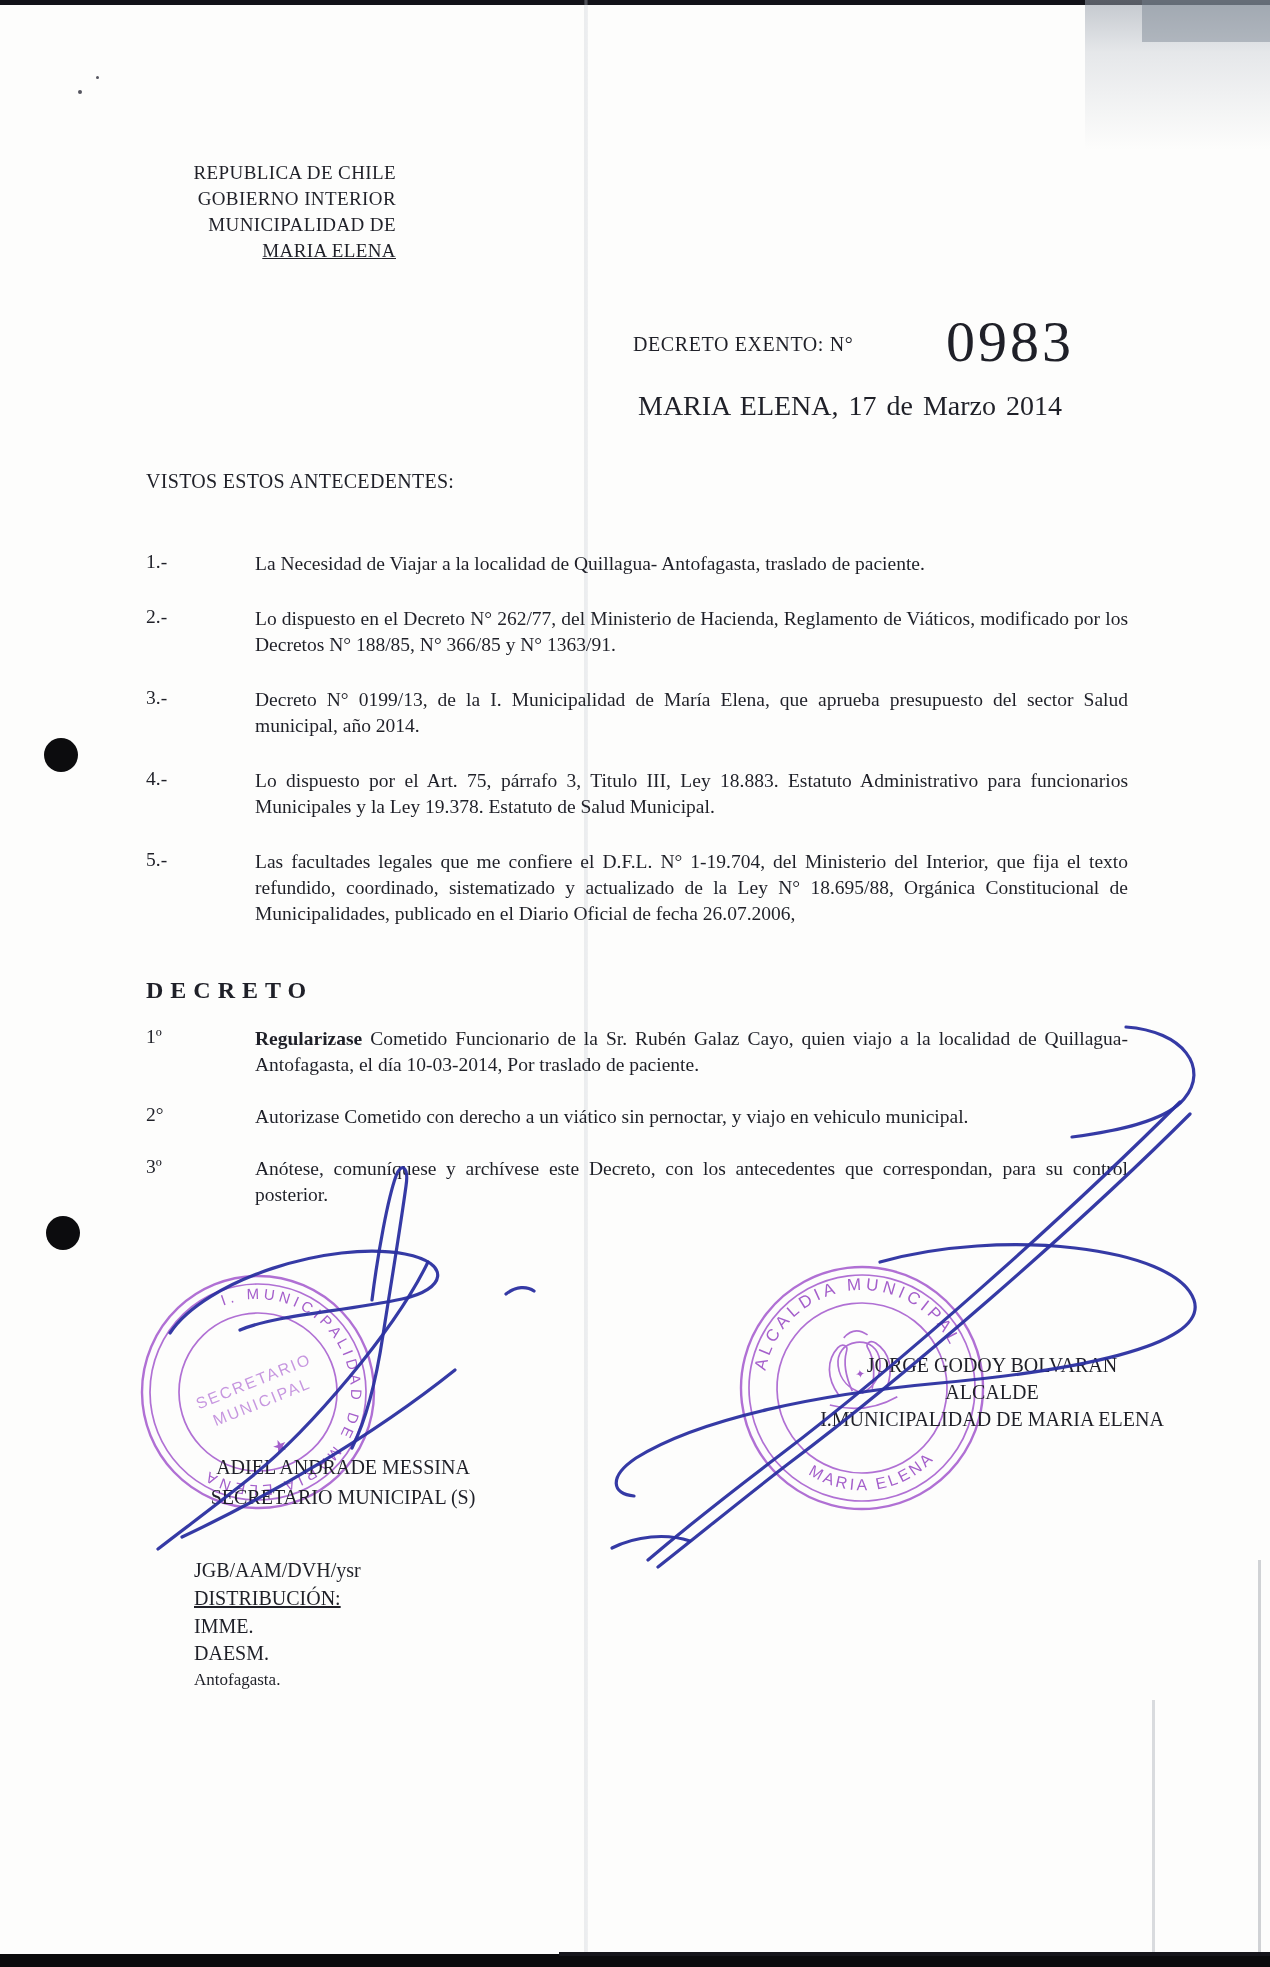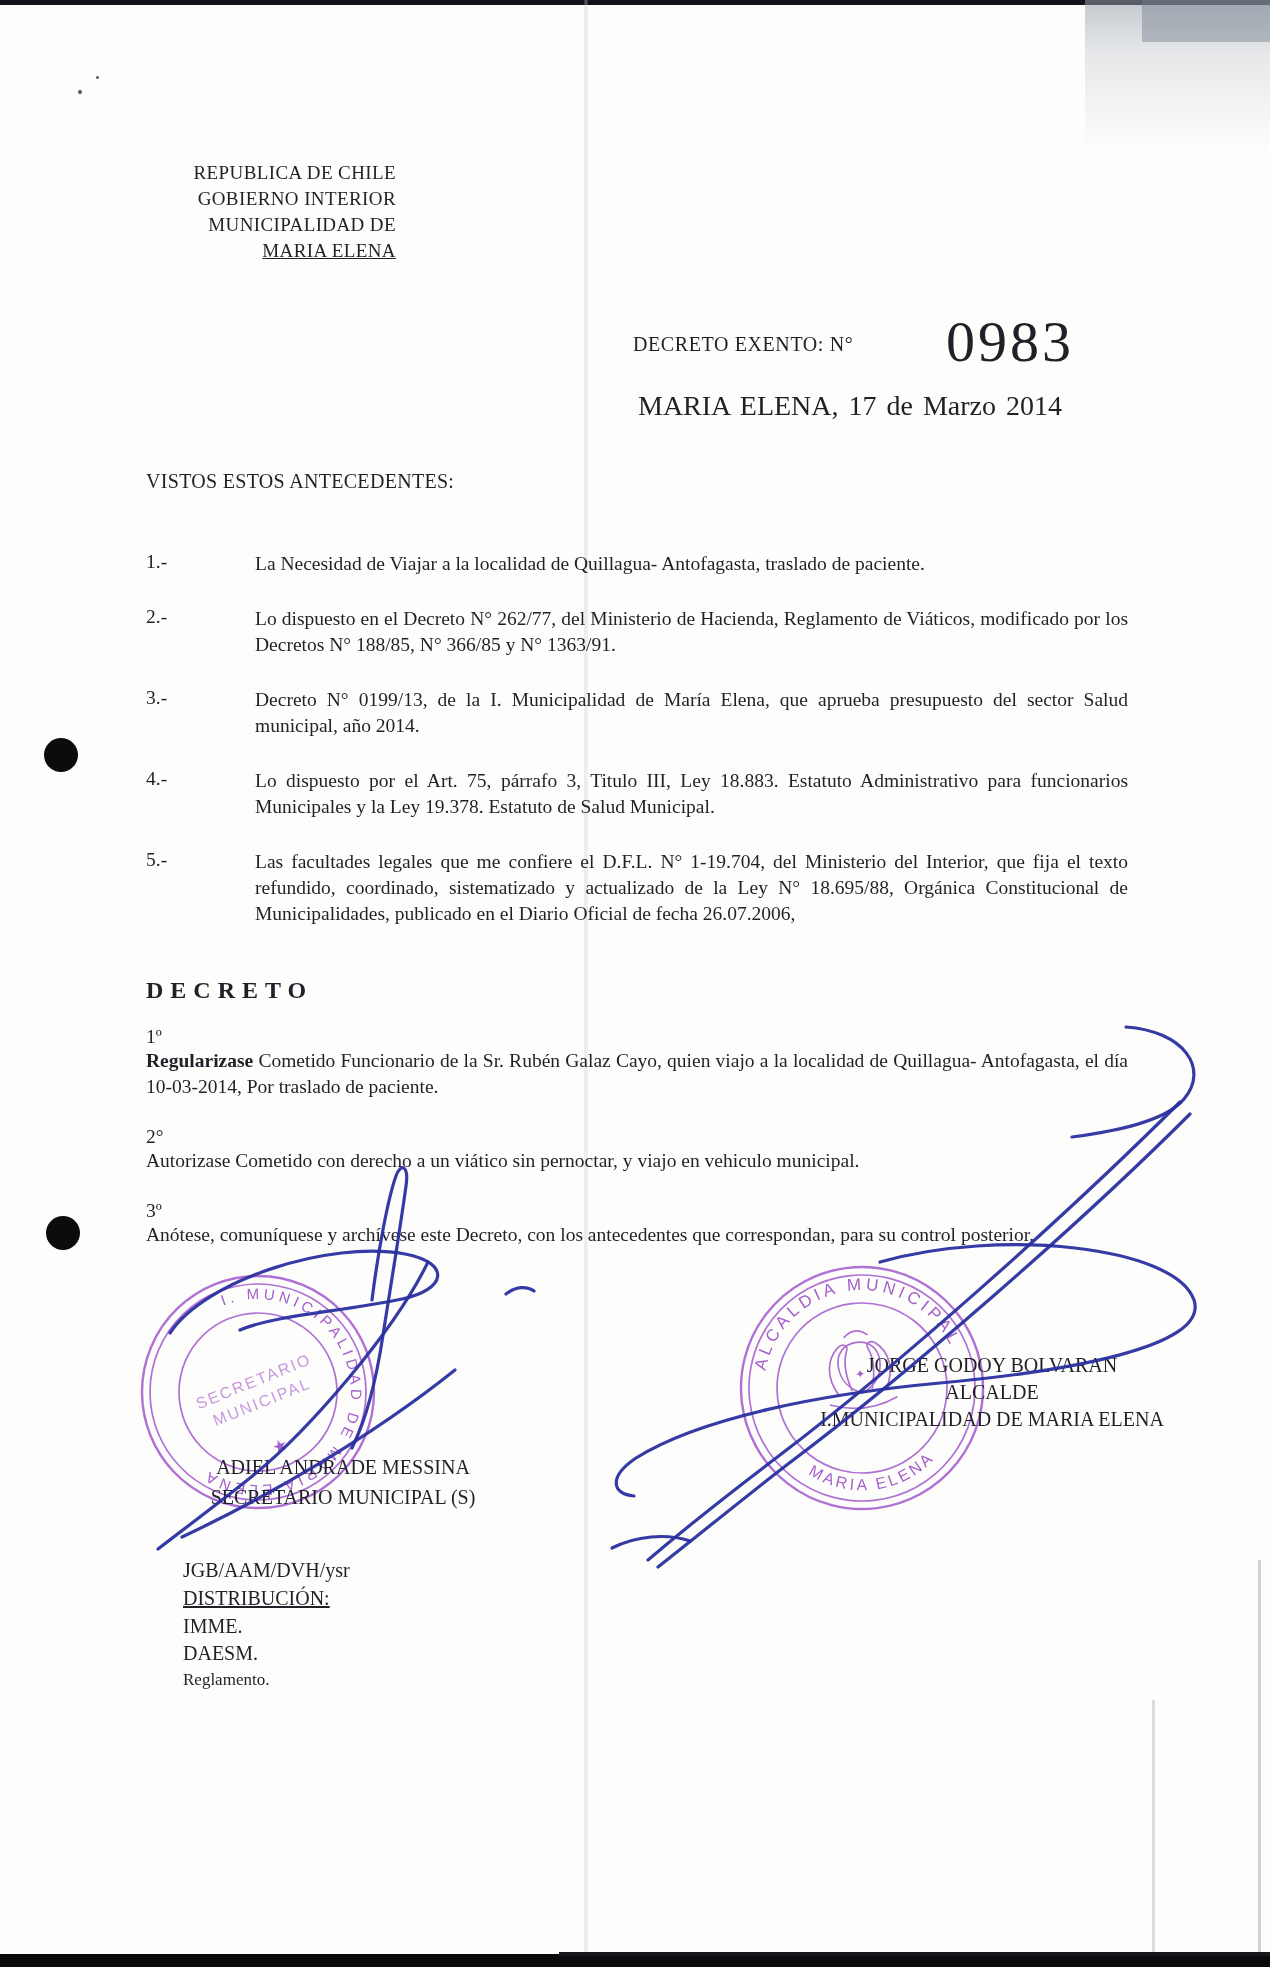--- a/index.html
+++ b/index.html
@@ -30,29 +30,29 @@
     font-size:19px;line-height:26px;letter-spacing:.4px;}
   .letterhead .u{text-decoration:underline;}
   .decree-label{position:absolute;left:633px;top:333px;font-size:20px;letter-spacing:.6px;}
   .decree-number{position:absolute;left:946px;top:308px;font-size:58px;letter-spacing:3px;}
   .place-date{position:absolute;left:638px;top:390px;font-size:28px;word-spacing:3px;}
   .vistos-heading{position:absolute;left:146px;top:470px;font-size:20px;letter-spacing:.3px;}
   .numlist{position:absolute;left:146px;width:982px;}
   .vistos-list{top:551px;}
   .decreto-list{top:1026px;}
   .numlist .item{display:flex;margin-bottom:29px;}
-  .decreto-list .item{margin-bottom:26px;flex-direction:column;}
+  .decreto-list .item{margin-bottom:26px;}
   .numlist .num{flex:none;width:109px;font-size:19.5px;}
   .numlist .txt{flex:1;text-align:justify;font-size:19.5px;line-height:26px;}
   .lead{font-weight:bold;}
   .decreto-heading{position:absolute;left:146px;top:977px;font-size:24px;font-weight:bold;letter-spacing:7px;}
   .sign-block{position:absolute;text-align:center;font-size:20px;}
   .sign-left{left:168px;top:1452px;width:350px;line-height:30px;}
   .sign-right{left:762px;top:1352px;width:460px;line-height:27px;}
-  .footer-line{position:absolute;left:183px;font-size:20px;text-align:center;}
+  .footer-line{position:absolute;left:194px;font-size:20px;text-align:center;}
   .f-initials{top:1559px;}
   .f-dist{top:1587px;text-decoration:underline;}
   .f-i0{top:1615px;}
   .f-i1{top:1642px;}
   .f-i2{top:1670px;font-size:17px;}
   
   .overlay{position:absolute;left:0;top:0;pointer-events:none;}
   .stamps{z-index:2;}
   .text-layer{position:relative;z-index:3;}
   .sigs{z-index:4;}
@@ -184,21 +184,21 @@
     <div class="sign-block sign-right">
       <div>JORGE GODOY BOLVARAN</div>
       <div>ALCALDE</div>
       <div>I.MUNICIPALIDAD DE MARIA ELENA</div>
     </div>
 
     <div class="footer-line f-initials">JGB/AAM/DVH/ysr</div>
     <div class="footer-line f-dist">DISTRIBUCIÓN:</div>
     <div class="footer-line f-i0">IMME.</div>
     <div class="footer-line f-i1">DAESM.</div>
-    <div class="footer-line f-i2">Reglamento.</div>
+    <div class="footer-line f-i2">Antofagasta.</div>
   </div>
 
   <svg class="overlay sigs" width="1270" height="1967" viewBox="0 0 1270 1967">
     <g>
       <path class="sig" d="M 170 1333 C 205 1280, 330 1240, 405 1254 C 452 1263, 446 1290, 402 1299 C 340 1312, 275 1315, 240 1330"></path>
       <path class="sig" d="M 428 1262 C 395 1330, 310 1430, 250 1478 C 215 1506, 185 1528, 158 1549"></path>
       <path class="sig" d="M 372 1300 C 378 1252, 388 1198, 396 1176 C 401 1162, 409 1166, 406 1186 C 400 1230, 390 1290, 383 1335 C 376 1382, 366 1420, 352 1448"></path>
       <path class="sig" d="M 182 1537 C 265 1498, 370 1438, 455 1370"></path>
       <path class="sig" d="M 506 1294 C 516 1286, 527 1286, 534 1291"></path>
     </g>

